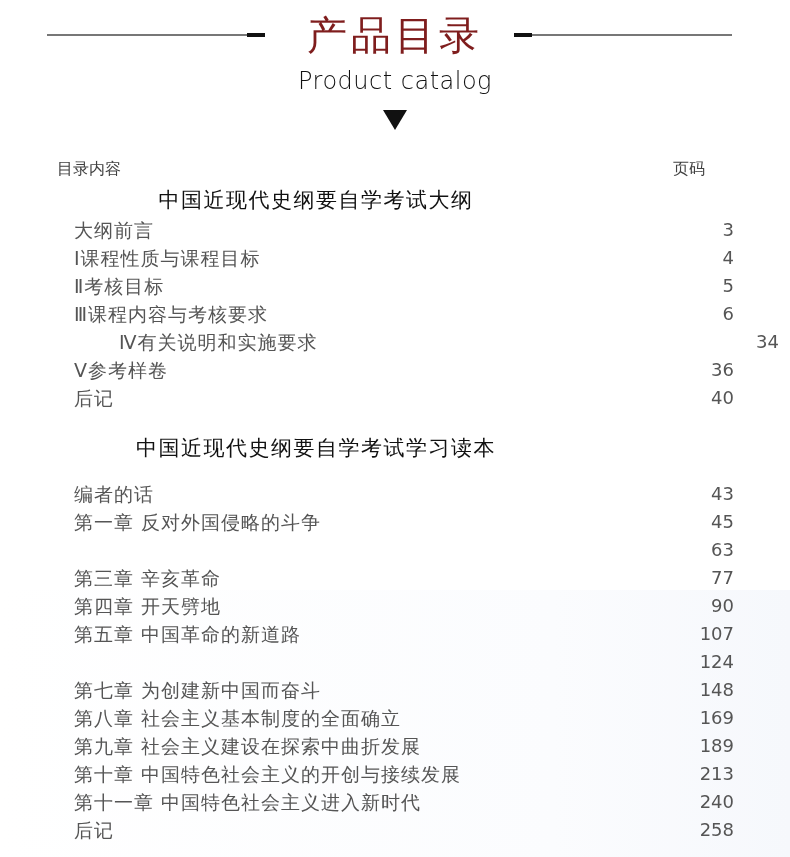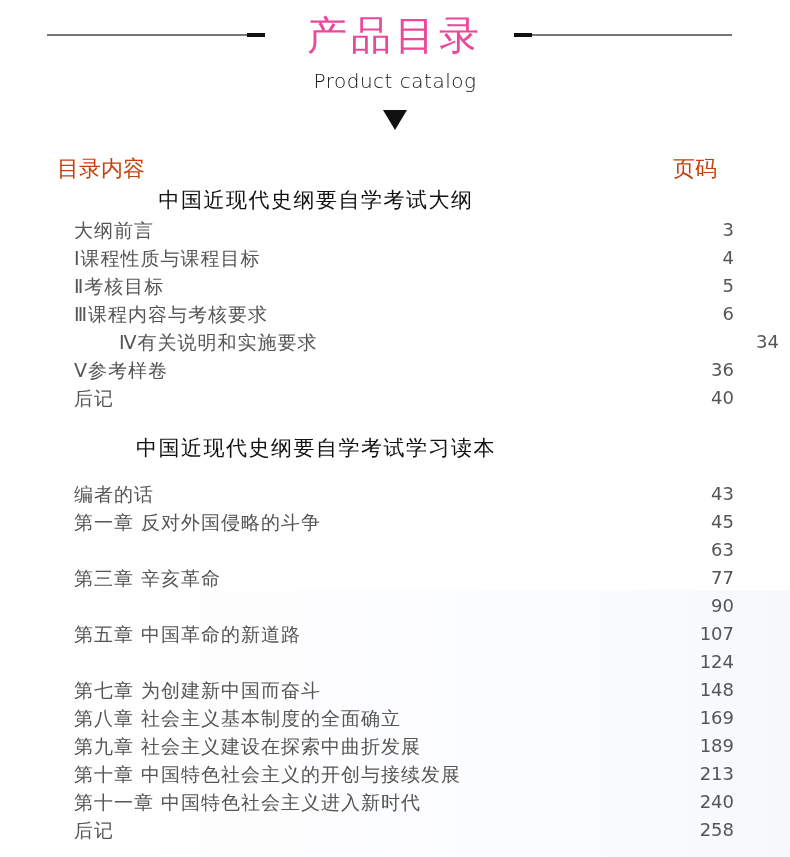--- a/index.html
+++ b/index.html
@@ -12,34 +12,34 @@
     }
     .header-line.left { left: 47px; width: 200px; }
     .header-line.right { left: 532px; width: 200px; }
     .header-cap {
       position: absolute; top: 33px; height: 4px; width: 18px; background: #111;
     }
     .header-cap.left { left: 247px; }
     .header-cap.right { left: 514px; }
     .title {
       position: absolute; top: 8px; left: 0; width: 790px; text-align: center;
-      font-size: 40px; color: #ec4899; letter-spacing: 4px; font-weight: normal; line-height: 54px;
+      font-size: 40px; color: #7f1d1d; letter-spacing: 4px; font-weight: normal; line-height: 54px;
     }
     .subtitle {
       position: absolute; top: 64px; left: 0; width: 790px; text-align: center;
-      font-family: "DejaVu Sans", sans-serif; font-size: 20px; color: #111; line-height: 34px;
+      font-family: "DejaVu Sans", sans-serif; font-size: 24px; color: #111; line-height: 34px;
       font-weight: 300; letter-spacing: 0.5px;
     }
     .arrow {
       position: absolute; top: 110px; left: 383px; width: 0; height: 0;
       border-left: 12px solid transparent; border-right: 12px solid transparent;
       border-top: 20px solid #111;
     }
     .col-head {
-      position: absolute; top: 154px; font-size: 22px; color: #c2410c; line-height: 30px;
+      position: absolute; top: 154px; font-size: 16px; color: #404040; line-height: 30px;
     }
     .col-head.left { left: 57px; }
     .col-head.right { left: 673px; }
     .section-title {
       position: absolute; left: 0; width: 632px; text-align: center; font-size: 21px;
       color: #111; line-height: 30px; letter-spacing: 1.5px;
     }
     .row {
       position: absolute; left: 16px; width: 790px; height: 28px;
     }
@@ -115,20 +115,21 @@
   <span class="page">45</span>
 </div>
 <div class="row" style="top:536px;">
   <span class="page">63</span>
 </div>
 <div class="row" style="top:564px;">
   <span class="label">第三章  辛亥革命</span>
   <span class="page">77</span>
 </div>
 <div class="row" style="top:592px;">
+  <span class="label">第四章  开天劈地</span>
   <span class="page">90</span>
 </div>
 <div class="row" style="top:620px;">
   <span class="label">第五章  中国革命的新道路</span>
   <span class="page">107</span>
 </div>
 <div class="row" style="top:648px;">
   <span class="page">124</span>
 </div>
 <div class="row" style="top:676px;">

